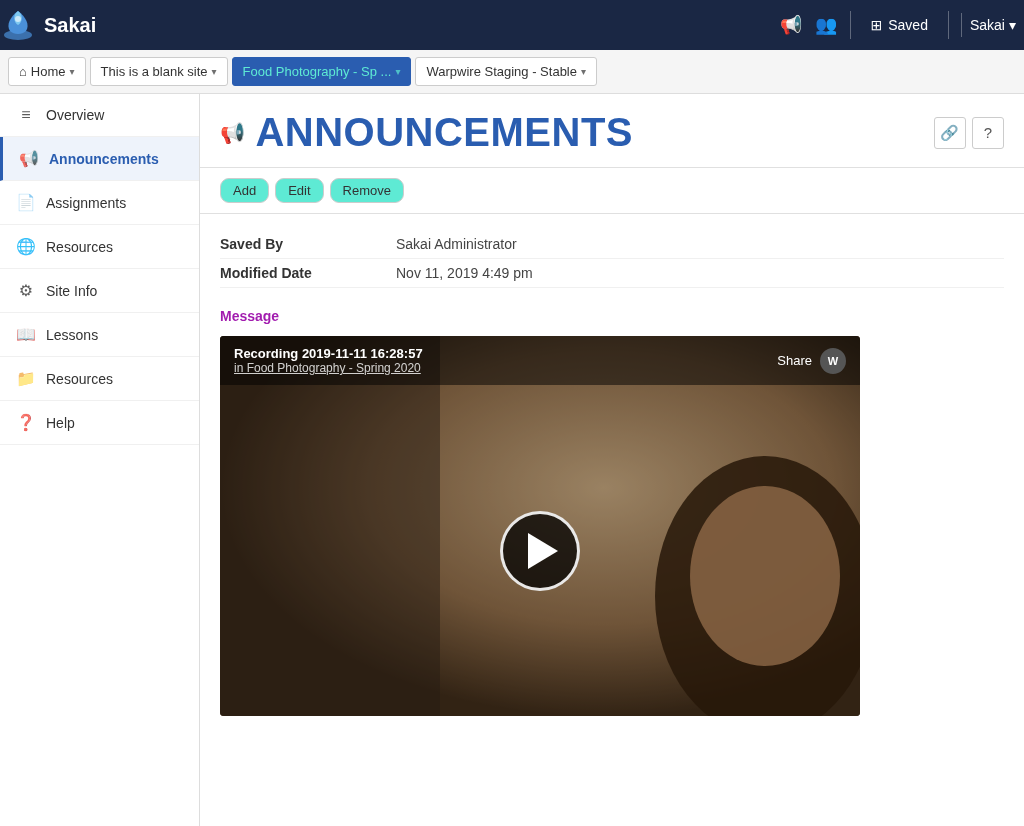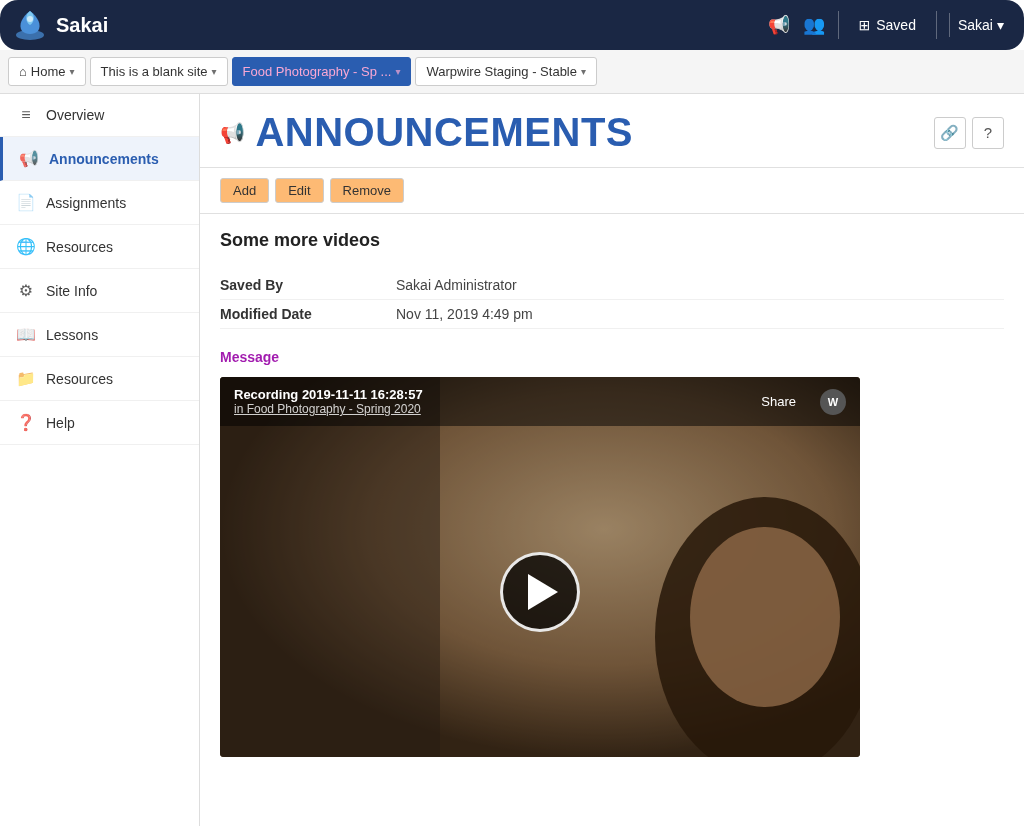--- a/index.html
+++ b/index.html
@@ -4,23 +4,22 @@
   <style>
     * { margin: 0; padding: 0; box-sizing: border-box; }
     body { font-family: Arial, sans-serif; font-size: 14px; background: #fff; }
 
     
     .top-nav {
       background: #1a2744;
       height: 50px;
       display: flex;
       align-items: center;
-      padding: 0 12px;
+      padding: 0 0;
       justify-content: space-between;
-      border-radius: 18px;
     }
     .top-nav-left {
       display: flex;
       align-items: center;
       gap: 8px;
     }
     .sakai-logo {
       display: flex;
       align-items: center;
       gap: 8px;
@@ -79,21 +78,21 @@
       padding: 6px 10px;
       border-radius: 3px;
       cursor: pointer;
       font-size: 13px;
       color: #333;
       background: #fff;
       border: 1px solid #ccc;
     }
     .breadcrumb-item.active {
       background: #2a5db0;
-      color: #f9a8d4;
+      color: #5eead4;
       border-color: #2a5db0;
     }
     .breadcrumb-item .chevron {
       font-size: 10px;
       opacity: 0.7;
     }
 
     
     .main-layout {
       display: flex;
@@ -182,22 +181,22 @@
     
     .action-bar {
       display: flex;
       gap: 6px;
       padding: 10px 20px;
       border-bottom: 1px solid #e0e0e0;
     }
     .action-btn {
       padding: 4px 12px;
       border: 1px solid #ccc;
-      background: #fdba74;
-      border-radius: 3px;
+      background: #5eead4;
+      border-radius: 9px;
       cursor: pointer;
       font-size: 13px;
       color: #333;
     }
 
     
     .announcement-content {
       padding: 16px 20px;
     }
     .announcement-title {
@@ -265,21 +264,21 @@
       font-weight: bold;
     }
     .video-recording-sub {
       font-size: 12px;
       opacity: 0.8;
       text-decoration: underline;
     }
     .video-top-right {
       display: flex;
       align-items: center;
-      gap: 24px;
+      gap: 8px;
     }
     .share-btn {
       color: #fff;
       font-size: 13px;
       cursor: pointer;
     }
     .warpwire-badge {
       width: 26px;
       height: 26px;
       background: #555;
@@ -432,21 +431,20 @@
       </div>
     </div>
 
     <div class="action-bar">
       <button class="action-btn">Add</button>
       <button class="action-btn">Edit</button>
       <button class="action-btn">Remove</button>
     </div>
 
     <div class="announcement-content">
-      <div class="announcement-title">Some more videos</div>
 
       <div class="detail-table">
         <div class="detail-row">
           <div class="detail-label">Saved By</div>
           <div class="detail-value">Sakai Administrator</div>
         </div>
         <div class="detail-row">
           <div class="detail-label">Modified Date</div>
           <div class="detail-value">Nov 11, 2019 4:49 pm</div>
         </div>

